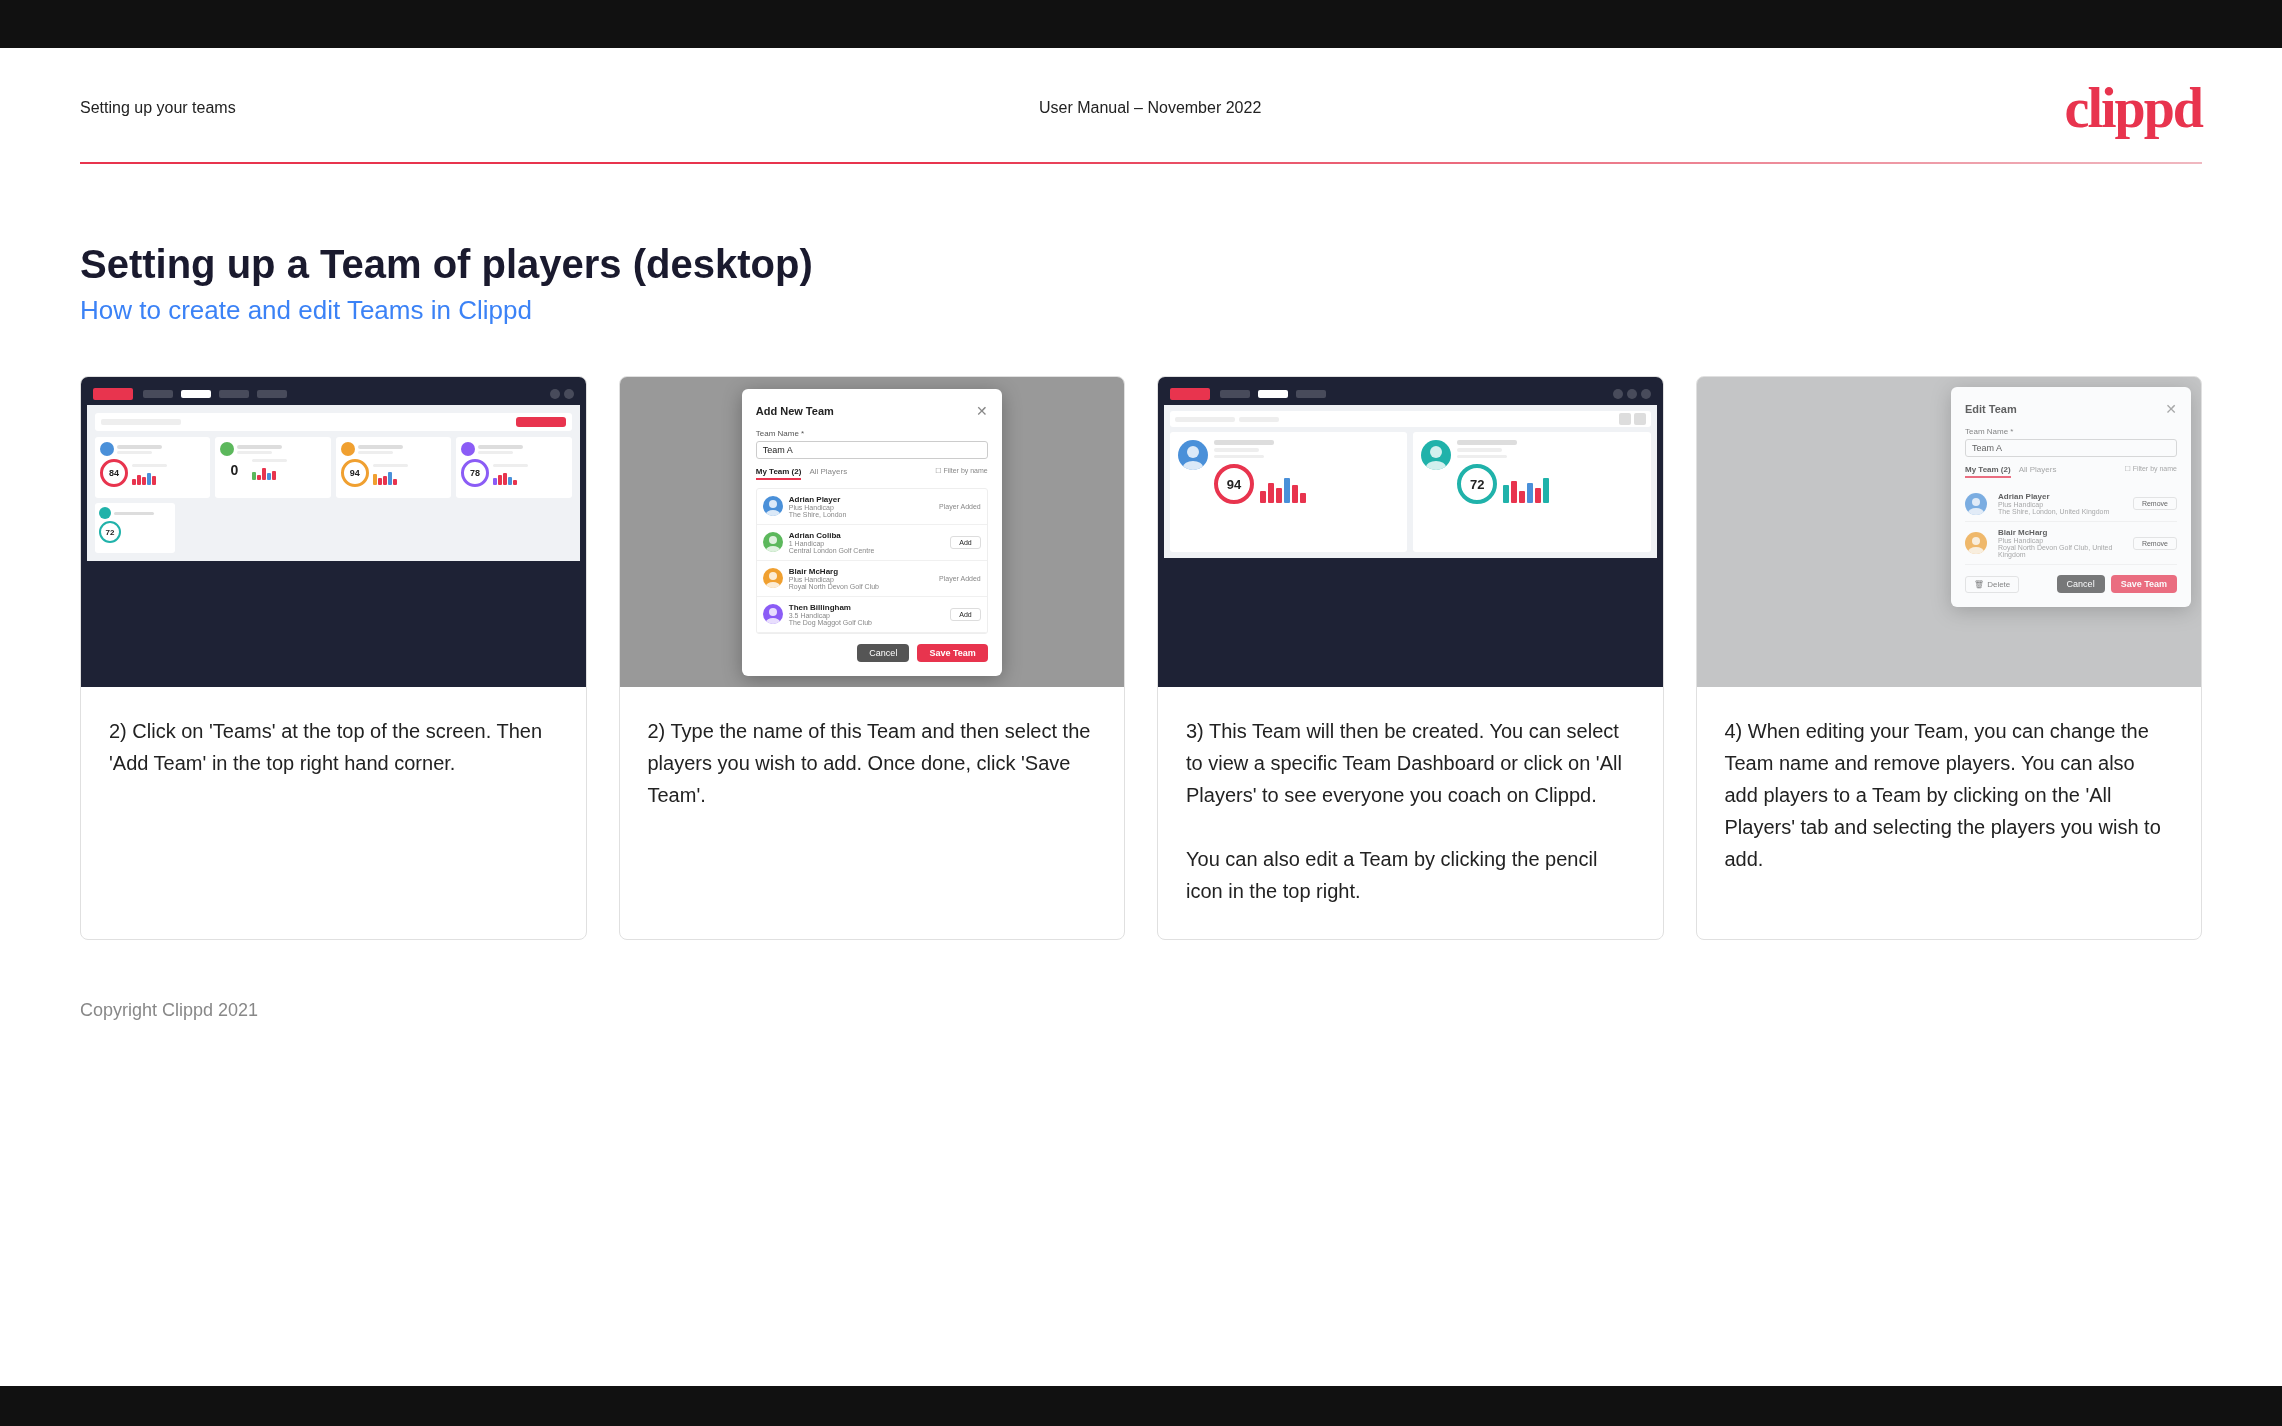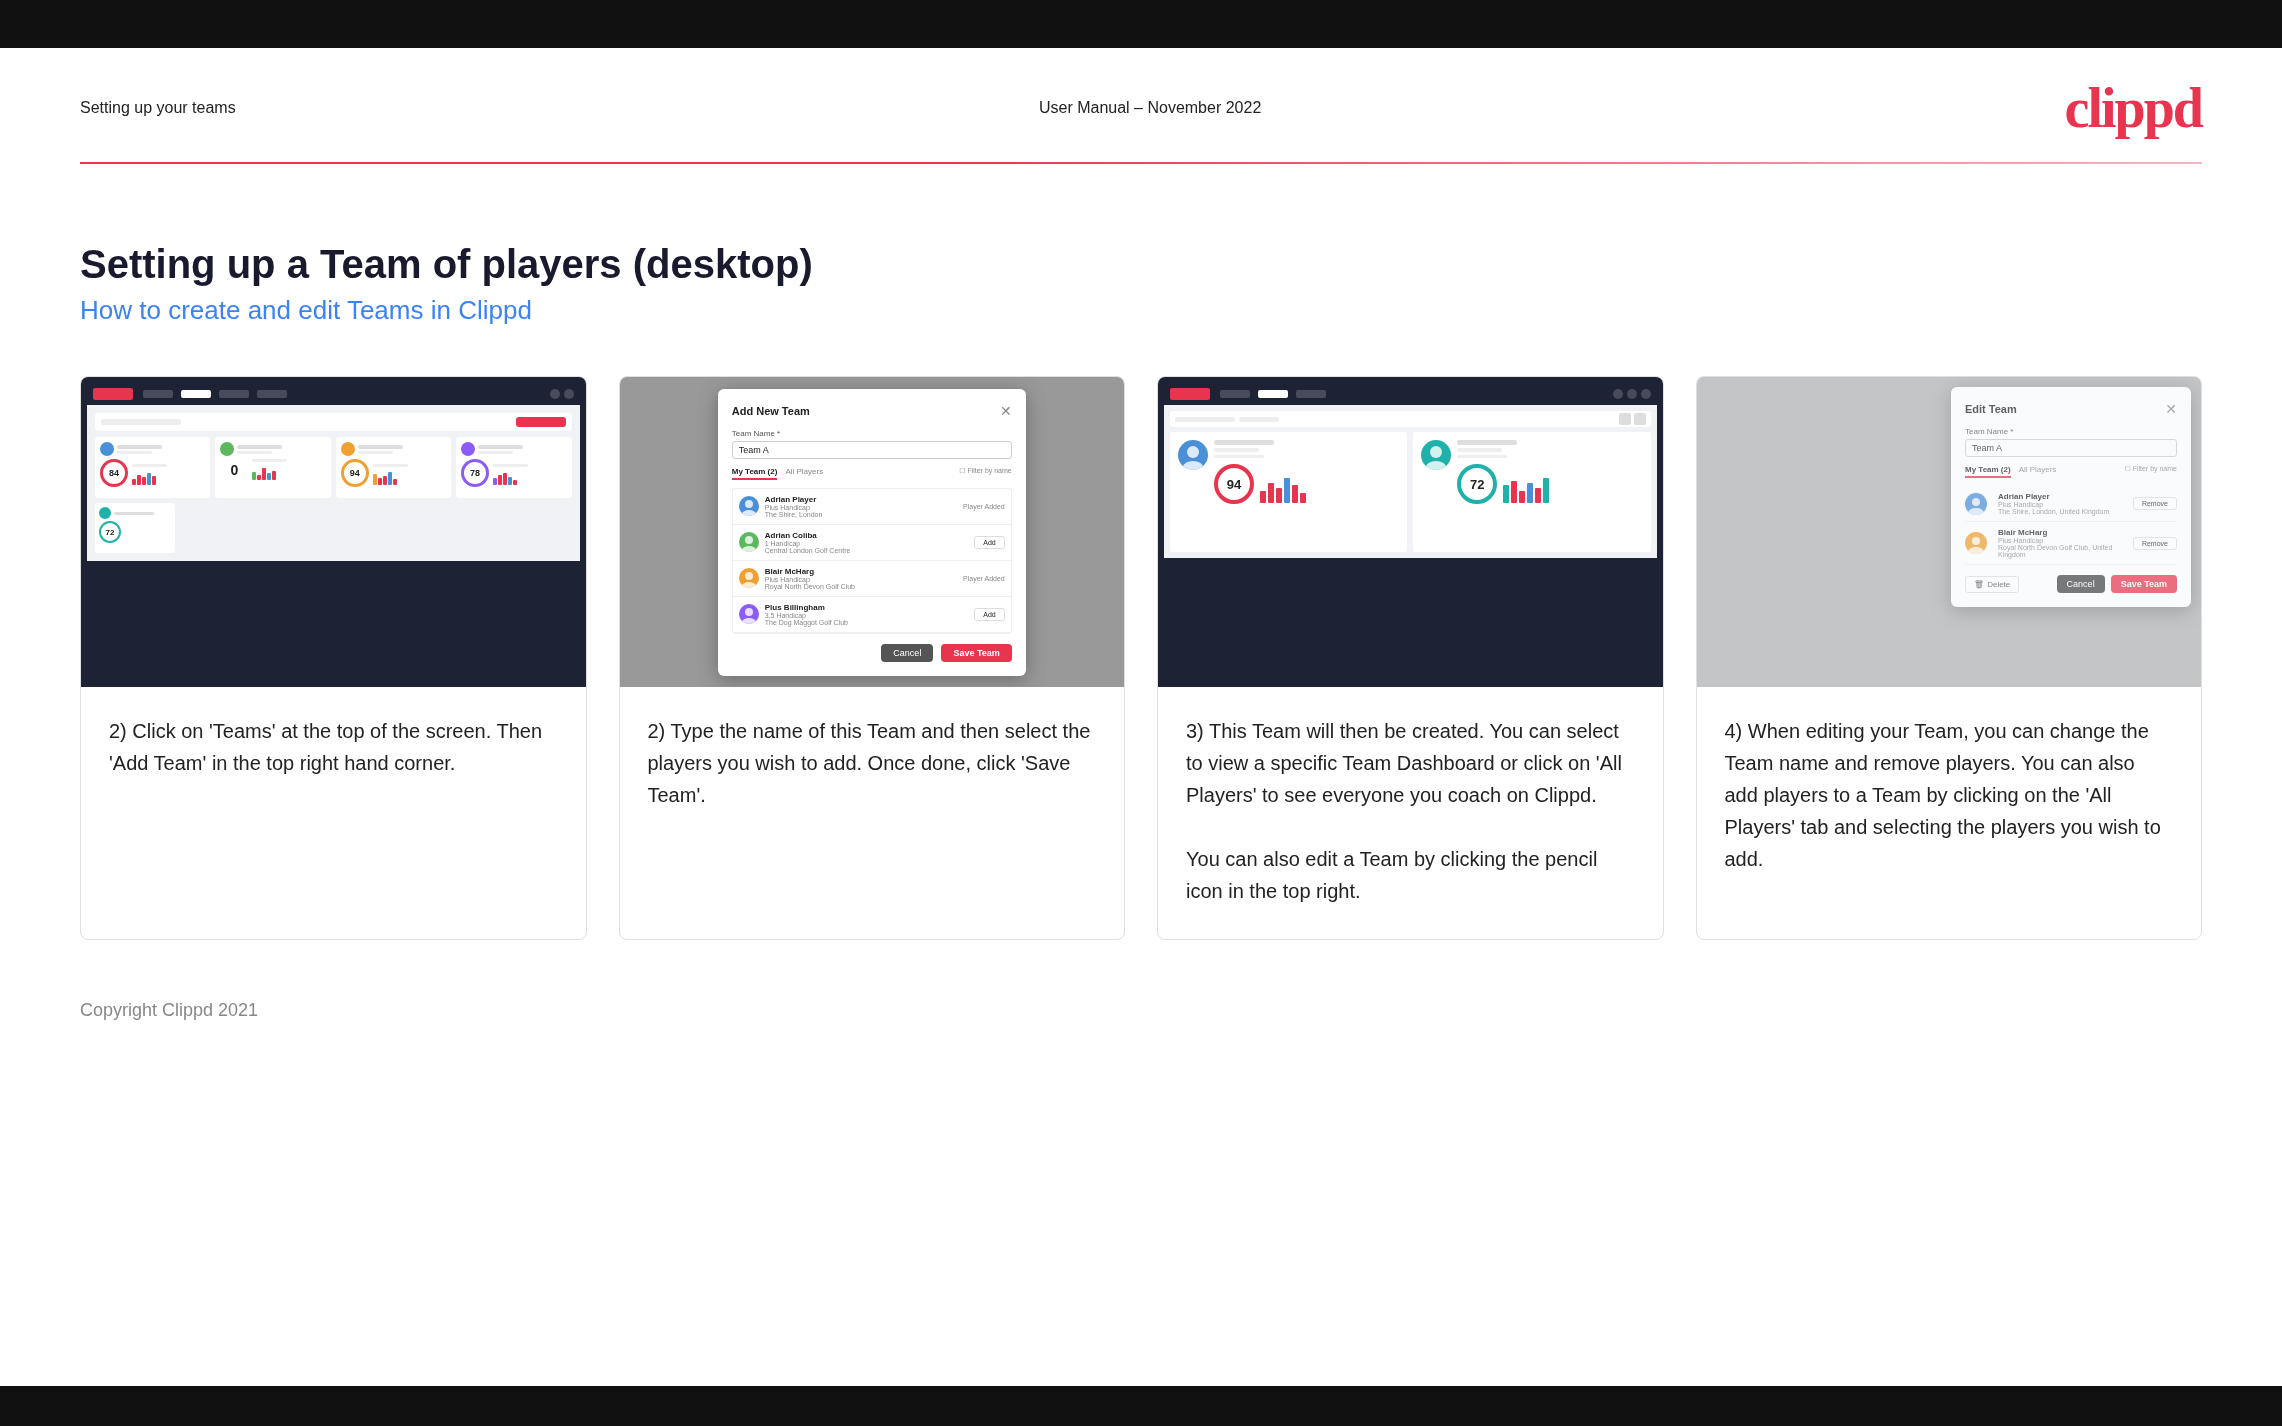--- a/index.html
+++ b/index.html
@@ -198,21 +198,21 @@
     
     .ss2 {
       background: rgba(0,0,0,0.4);
       display: flex;
       align-items: center;
       justify-content: center;
     }
     .modal-box {
       background: #fff;
       border-radius: 6px;
-      width: 308px;
+      width: 260px;
       padding: 14px;
       box-shadow: 0 4px 20px rgba(0,0,0,0.3);
     }
     .modal-title-bar {
       display: flex;
       justify-content: space-between;
       align-items: center;
       margin-bottom: 10px;
     }
     .modal-title-text {
@@ -679,21 +679,21 @@
           </div>
 
           <div class="modal-player-item">
             <div class="modal-player-avatar av-purple">
               <svg width="20" height="20" viewBox="0 0 20 20">
                   <circle cx="10" cy="8" r="4" fill="#fff" opacity="0.8"></circle>
                   <ellipse cx="10" cy="18" rx="7" ry="4" fill="#fff" opacity="0.8"></ellipse>
                 </svg>
             </div>
             <div class="modal-player-info">
-              <div class="modal-player-name-text">Plus Billingham</div>
+              <div class="modal-player-name-text">Then Billingham</div>
               <div class="modal-player-sub">3.5 Handicap</div>
               <div class="modal-player-sub">The Dog Maggot Golf Club</div>
             </div>
             <button class="modal-add-btn">Add</button>
           </div>
         </div>
         <div class="modal-footer-btns">
           <button class="modal-cancel-btn">Cancel</button>
           <button class="modal-save-btn">Save Team</button>
         </div>

